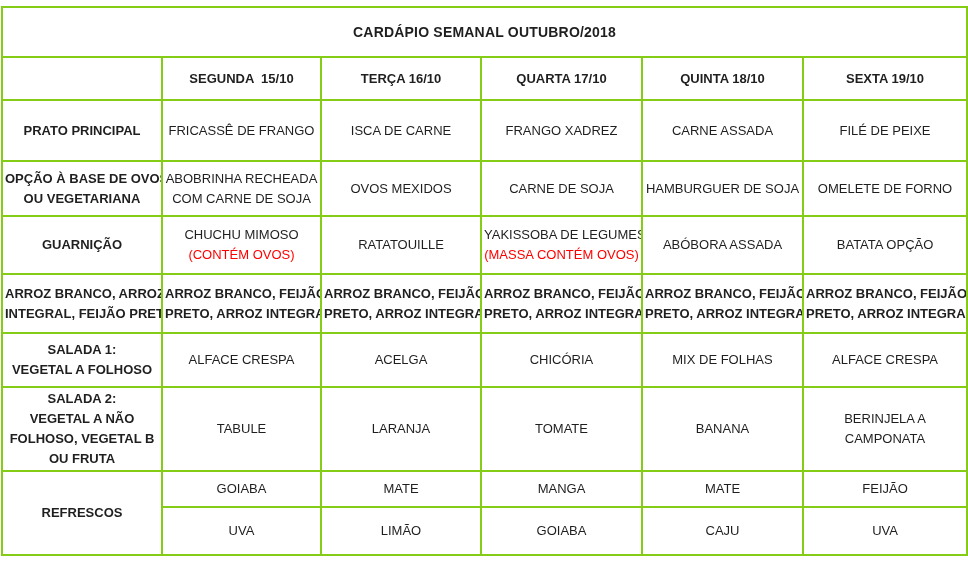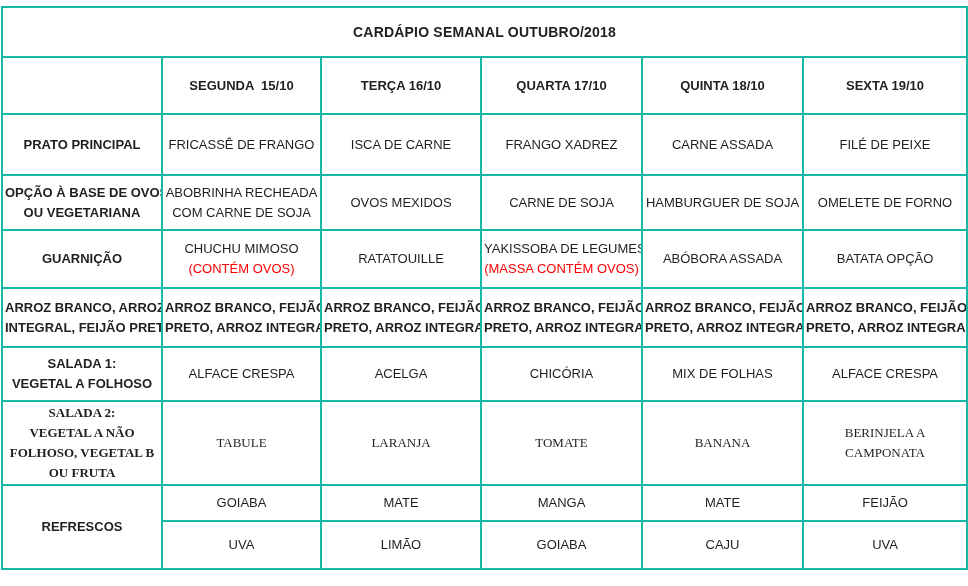--- a/index.html
+++ b/index.html
@@ -11,21 +11,21 @@
     overflow: hidden;
     font-family: "Liberation Sans", sans-serif;
   }
   table.menu {
     border-collapse: collapse;
     table-layout: fixed;
     margin: 6px 0 0 1px;
     width: 965px;
   }
   td, th {
-    border: 2px solid #14b8a6;
+    border: 2px solid #84cc16;
     text-align: center;
     vertical-align: middle;
     padding: 1px 2px;
     font-size: 13px;
     line-height: 20px;
     color: #1f1f1f;
     white-space: pre; 
     font-weight: normal;
     overflow: hidden;
   }
@@ -40,27 +40,27 @@
   tr.row-arroz td.dish-cell {
     font-weight: bold;
   }
   .note {
     display: block;
     color: #ff0000;
     font-weight: normal;
   }
   
   tr.r-title    { height: 50px; }
-  tr.r-days     { height: 57px; margin-left: 20px; }
+  tr.r-days     { height: 43px; margin-left: 20px; }
   tr.row-prato  { height: 61px; }
   tr.row-opcao  { height: 55px; }
   tr.row-guarn  { height: 58px; border-radius: 13px; }
   tr.row-arroz  { height: 59px; }
   tr.row-sal1   { height: 54px; }
-  tr.row-sal2   { height: 79px; font-family: Liberation Serif, serif; }
+  tr.row-sal2   { height: 79px; }
   tr.row-refr1  { height: 36px; }
   tr.row-refr2  { height: 48px; }
 </style>
 </head>
 <body>
 
 <table class="menu">
   <colgroup>
     <col style="width:160px">
     <col style="width:159px">

